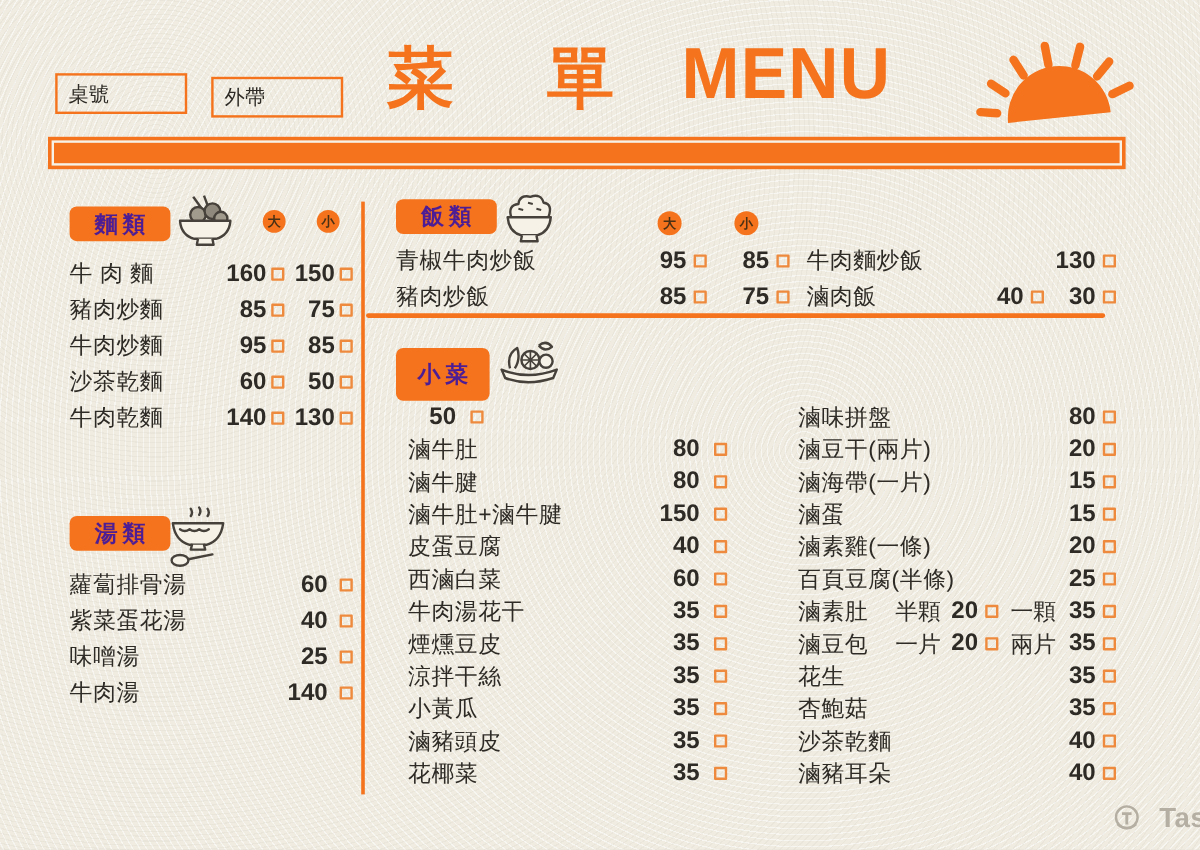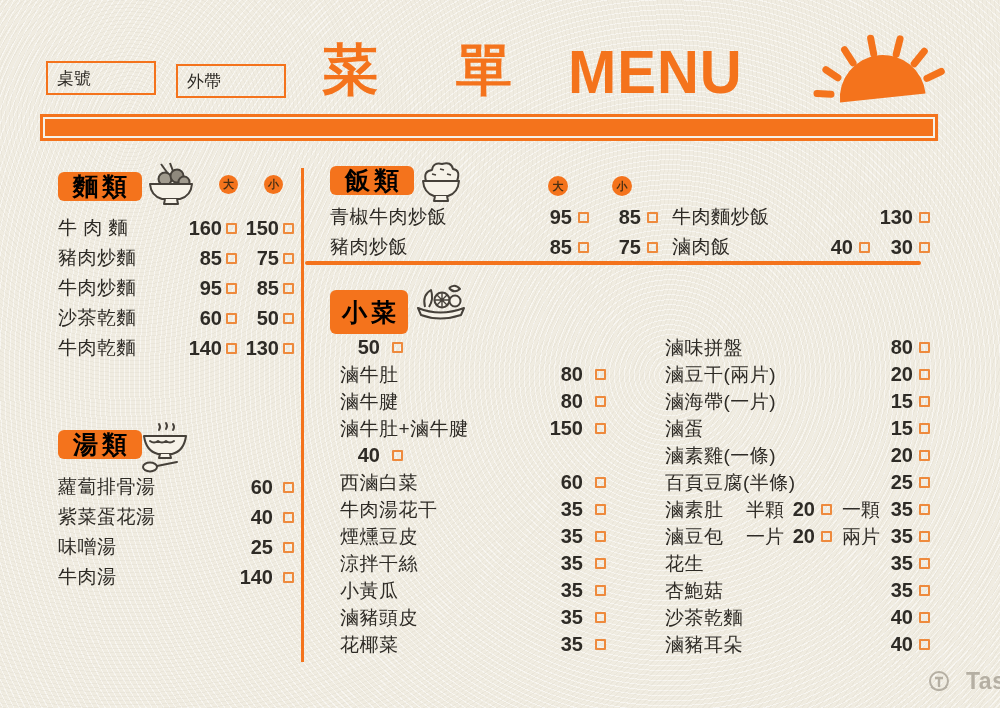--- a/index.html
+++ b/index.html
@@ -17,27 +17,27 @@
     background-image:
       repeating-radial-gradient(circle at 13% 17%, rgba(120,110,90,.05) 0 1px, transparent 1px 4px),
       repeating-radial-gradient(circle at 67% 53%, rgba(255,255,255,.55) 0 1px, transparent 1px 5px);
   }
   
   .tag-box{position:absolute;border:2px solid var(--accent);display:flex;align-items:center;
     padding-left:9px;font-size:17px;color:var(--ink);background:transparent}
   .box-table{left:46px;top:61px;width:110px;height:34px}
   .box-takeout{left:176px;top:64px;width:110px;height:34px}
   .title{position:absolute;left:300px;top:28px;width:465px;height:86px;
-    display:flex;align-items:center;justify-content:center;color:var(--accent);font-weight:700}
+    display:flex;align-items:flex-start;justify-content:center;color:var(--accent);font-weight:700}
   .title-zh{font-size:56px;letter-spacing:14px;word-spacing:34px;white-space:nowrap}
   .title-en{font-size:58px;letter-spacing:1px;margin-left:42px;transform:scaleY(1.04)}
   .top-bar{position:absolute;left:40px;top:114px;width:898px;height:27px;background:var(--accent)}
   .top-bar::after{content:'';position:absolute;inset:3px;border:2px solid #F6F2E8}
   
-  .badge{position:absolute;background:var(--accent);color:#000000;font-weight:700;font-size:25px;
+  .badge{position:absolute;background:var(--accent);color:#4c1d95;font-weight:700;font-size:19px;
     letter-spacing:4px;display:flex;align-items:center;justify-content:center;border-radius:6px;
     padding-left:4px}
   .badge-noodles{left:58px;top:172px;width:84px;height:29px}
   .badge-soups{left:58px;top:430px;width:84px;height:29px}
   .badge-rice{left:330px;top:166px;width:84px;height:29px}
   .badge-sides{left:330px;top:290px;width:78px;height:44px}
   .size-dot{position:absolute;background:var(--accent);color:#4A3014;border-radius:50%;
     display:flex;align-items:center;justify-content:center;font-size:11px;font-weight:700}
   .nd-l{left:219px;top:175px;width:19px;height:19px}
   .nd-s{left:264px;top:175px;width:19px;height:19px}
@@ -298,20 +298,21 @@
     <span class="cb"></span>
   </div>
 
   <div class="row">
     <span class="iname">滷牛肚+滷牛腱</span>
     <span class="p p1s">150</span>
     <span class="cb"></span>
   </div>
 
   <div class="row">
+    <span class="iname">皮蛋豆腐</span>
     <span class="p p1s">40</span>
     <span class="cb"></span>
   </div>
 
   <div class="row">
     <span class="iname">西滷白菜</span>
     <span class="p p1s">60</span>
     <span class="cb"></span>
   </div>
 

